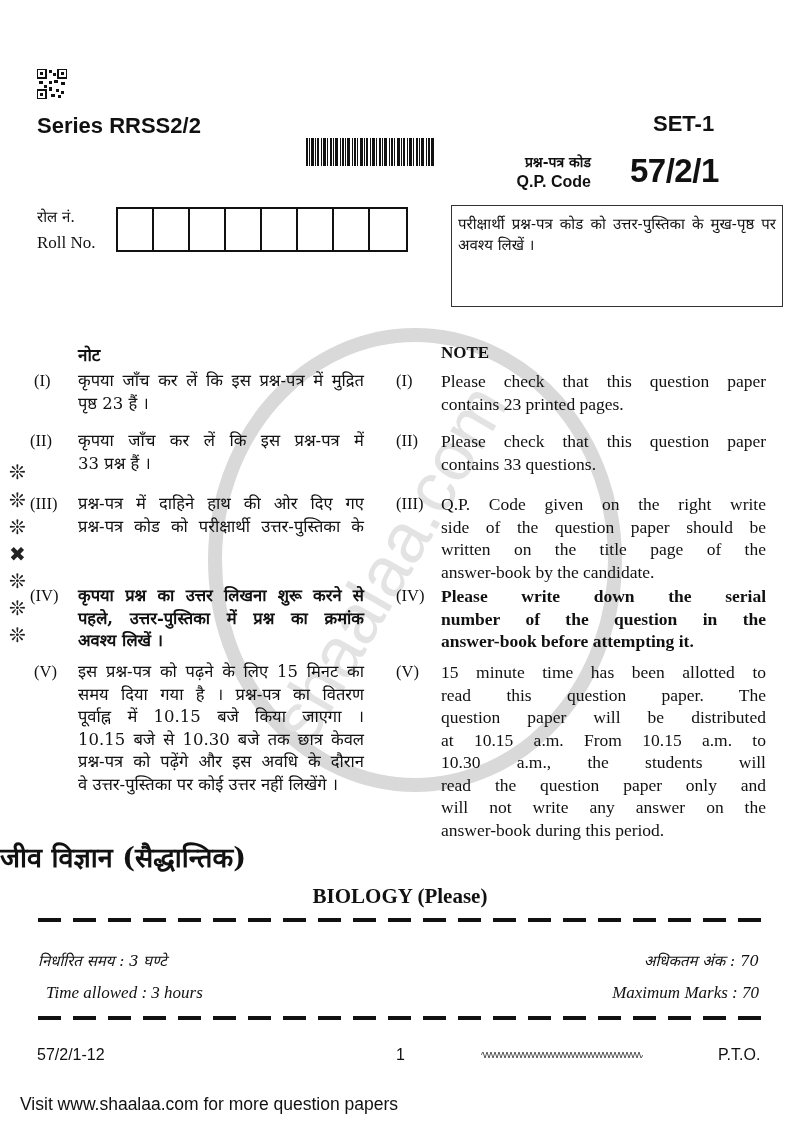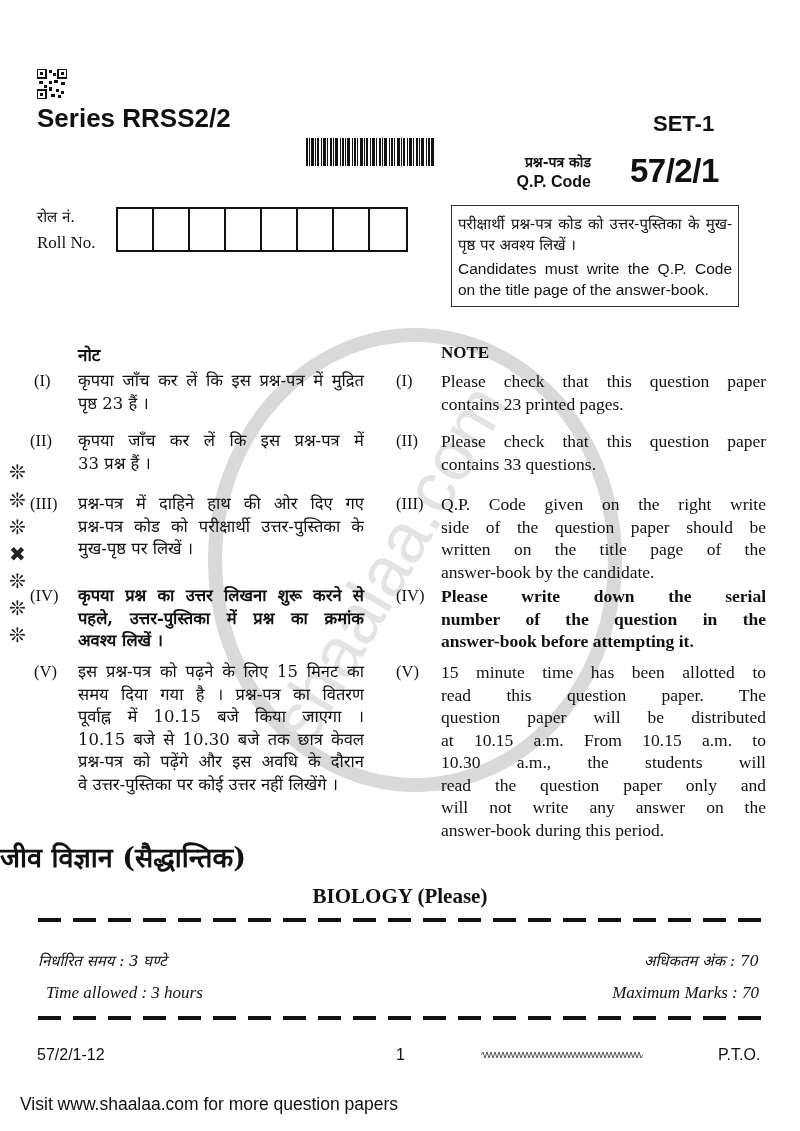--- a/index.html
+++ b/index.html
@@ -4,36 +4,36 @@
 <style>
   html, body { margin: 0; padding: 0; background: #ffffff; }
   body { width: 800px; height: 1131px; position: relative; overflow: hidden; color: #111; font-family: "DejaVu Serif", serif; }
   .abs { position: absolute; }
   .sans { font-family: "Liberation Sans", sans-serif; }
   .serif { font-family: "Liberation Serif", "DejaVu Serif", serif; }
 
   
   .qr { left: 37px; top: 69px; width: 30px; height: 30px; }
 
-  .series { left: 37px; top: 103px; font-size: 26px; font-weight: bold; }
+  .series { left: 37px; top: 113px; font-size: 22px; font-weight: bold; }
   .setno { left: 653px; top: 111px; font-size: 22px; font-weight: bold; }
 
   .barcode { left: 306px; top: 138px; width: 128px; height: 28px; }
 
   .qp-hi { left: 499px; top: 152px; font-size: 14px; font-weight: bold; width: 92px; text-align: right; }
   .qp-en { left: 470px; top: 173px; font-size: 16px; font-weight: bold; width: 121px; text-align: right; }
   .qp-code { left: 630px; top: 152px; font-size: 33px; font-weight: bold; letter-spacing: -0.5px; }
 
   .roll-hi { left: 37px; top: 206px; font-size: 15px; }
   .roll-en { left: 37px; top: 233px; font-size: 17px; }
   .roll-boxes { left: 116px; top: 207px; height: 41px; display: flex; border: 2px solid #111; }
   .roll-box { width: 36px; height: 41px; border-right: 2px solid #111; box-sizing: border-box; }
   .roll-box:last-child { border-right: none; }
 
-  .notice { left: 451px; top: 205px; width: 288px; height: 102px; border: 1.5px solid #333; box-sizing: border-box; padding: 8px 6px 0 6px; }
+  .notice { left: 451px; top: 205px; width: 332px; height: 102px; border: 1.5px solid #333; box-sizing: border-box; padding: 8px 6px 0 6px; }
   .notice-hi { font-size: 15px; line-height: 21px; text-align: justify; text-align-last: left; }
   .notice-en { font-size: 15.5px; line-height: 21px; margin-top: 2px; text-align: justify; text-align-last: left; }
 
   .col-head { font-weight: bold; font-size: 17px; font-family: Liberation Serif, serif; }
   .note-hi-head { left: 78px; top: 343px; }
   .note-en-head { left: 441px; top: 343px; }
 
   .item { position: absolute; font-size: 16.5px; line-height: 22.5px; }
   .num { position: absolute; font-family: "Liberation Serif", serif; font-size: 16.5px; }
   .hi-text { position: absolute; left: 78px; width: 286px; text-align: justify; text-align-last: justify; }
@@ -157,21 +157,20 @@
   <div class="roll-box"></div>
   <div class="roll-box"></div>
   <div class="roll-box"></div>
   <div class="roll-box"></div>
   <div class="roll-box"></div>
   <div class="roll-box"></div>
 </div>
 
 <div class="abs notice">
   <div class="notice-hi">परीक्षार्थी प्रश्न-पत्र कोड को उत्तर-पुस्तिका के मुख-पृष्ठ पर अवश्य लिखें ।</div>
-  <div class="notice-en sans">Candidates must write the Q.P. Code on the title page of the answer-book.</div>
 </div>
 
 <div class="abs col-head note-hi-head">नोट</div>
 <div class="abs col-head serif note-en-head">NOTE</div>
 
 <span class="star" style="top:462px">❊</span>
 <span class="star" style="top:490px">❊</span>
 <span class="star" style="top:517px">❊</span>
 <span class="star" style="top:544px">✖</span>
 <span class="star" style="top:571px">❊</span>
@@ -202,21 +201,20 @@
     <span class="line">Please check that this question paper</span>
     <span class="line last">contains 33 questions.</span>
   </div>
 </div>
 
 <div class="item" style="top:493px; left:0; width:800px;">
   <span class="num" style="left:30px">(III)</span>
   <div class="hi-text">
     <span class="line">प्रश्न-पत्र में दाहिने हाथ की ओर दिए गए</span>
     <span class="line">प्रश्न-पत्र कोड को परीक्षार्थी उत्तर-पुस्तिका के</span>
-    <span class="line last">मुख-पृष्ठ पर लिखें ।</span>
   </div>
   <span class="num" style="left:396px">(III)</span>
   <div class="en-text">
     <span class="line">Q.P. Code given on the right write</span>
     <span class="line">side of the question paper should be</span>
     <span class="line">written on the title page of the</span>
     <span class="line last">answer-book by the candidate.</span>
   </div>
 </div>
 

